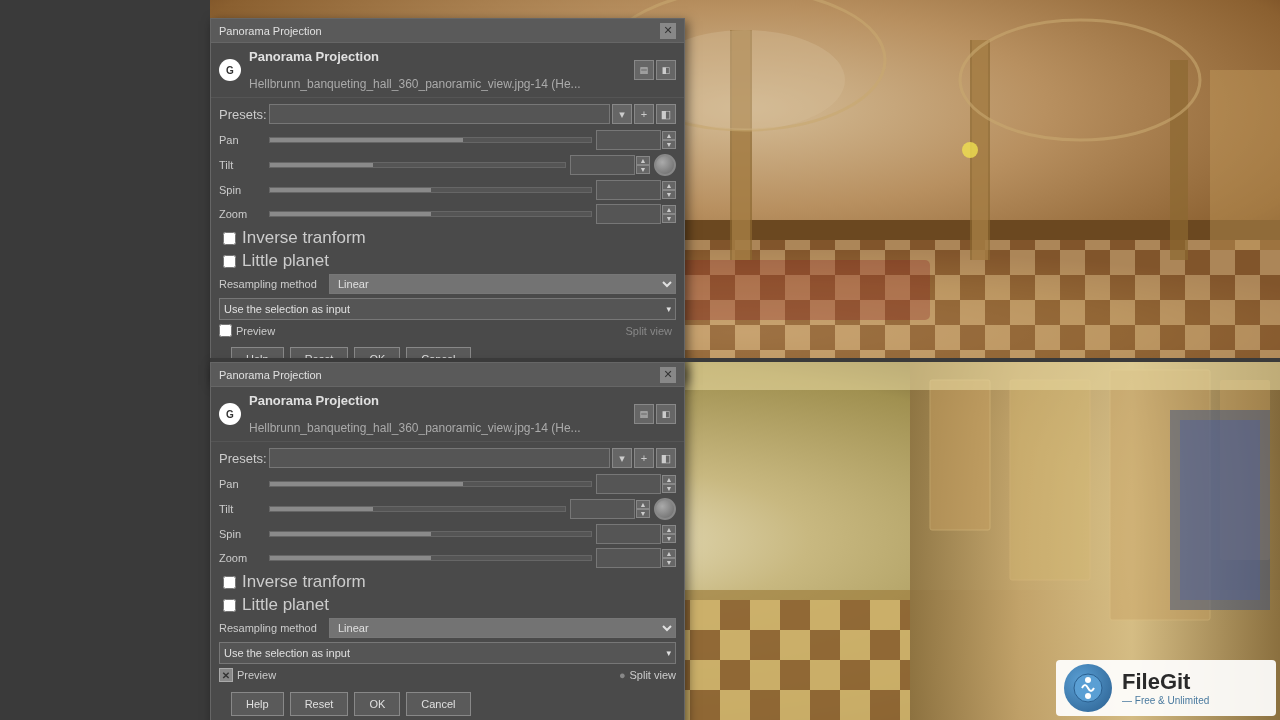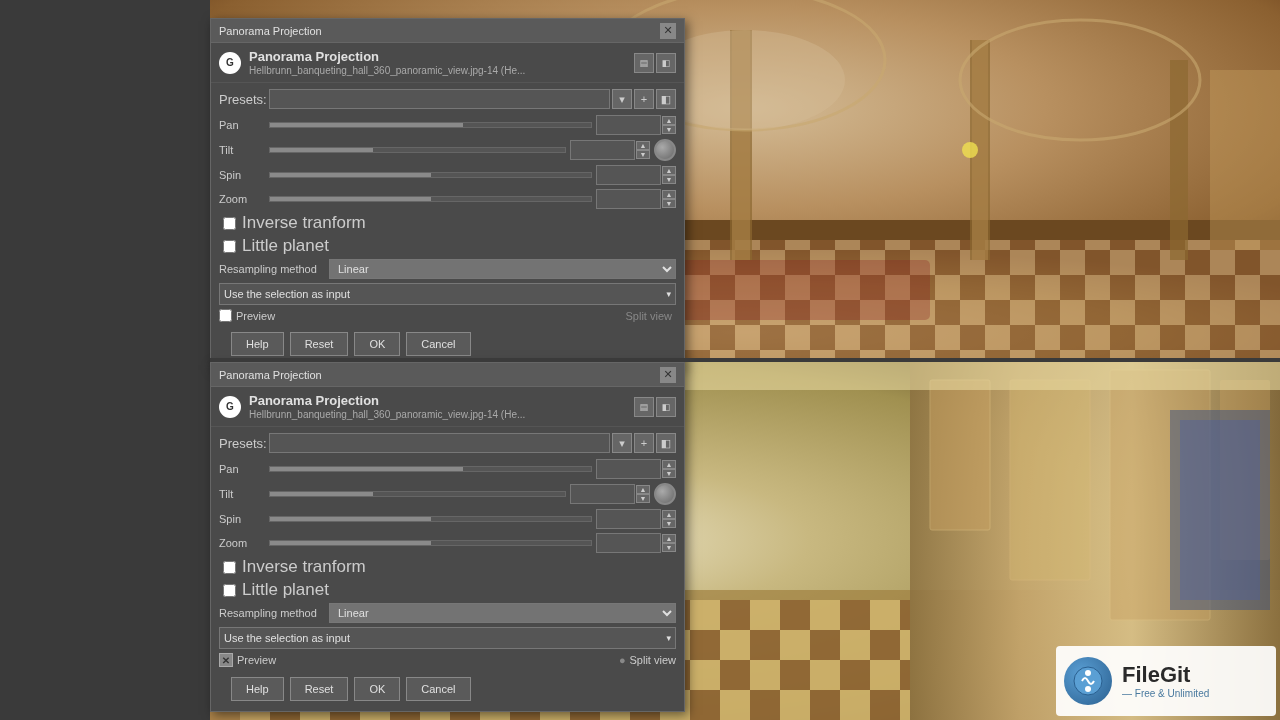--- a/index.html
+++ b/index.html
@@ -106,23 +106,23 @@
       flex-shrink: 0;
     }
 
     .plugin-name {
       font-size: 13px;
       font-weight: bold;
       color: #e0e0e0;
     }
 
     .plugin-subtitle {
-      font-size: 10px;
+      font-size: 12px;
       color: #aaa;
-      margin-top: 1px;
+      margin-top: 13px;
     }
 
     .header-icons {
       display: flex;
       gap: 2px;
       margin-left: auto;
     }
 
     .header-icon-btn {
       width: 20px;
@@ -365,21 +365,21 @@
       font-size: 11px;
       cursor: pointer;
     }
 
     
     .filegit-watermark {
       position: absolute;
       bottom: 4px;
       right: 4px;
       width: 220px;
-      height: 70px;
+      height: 56px;
       background: rgba(255,255,255,0.92);
       border-radius: 4px;
       display: flex;
       align-items: center;
       padding: 8px;
       gap: 10px;
     }
 
     .filegit-logo {
       width: 48px;

